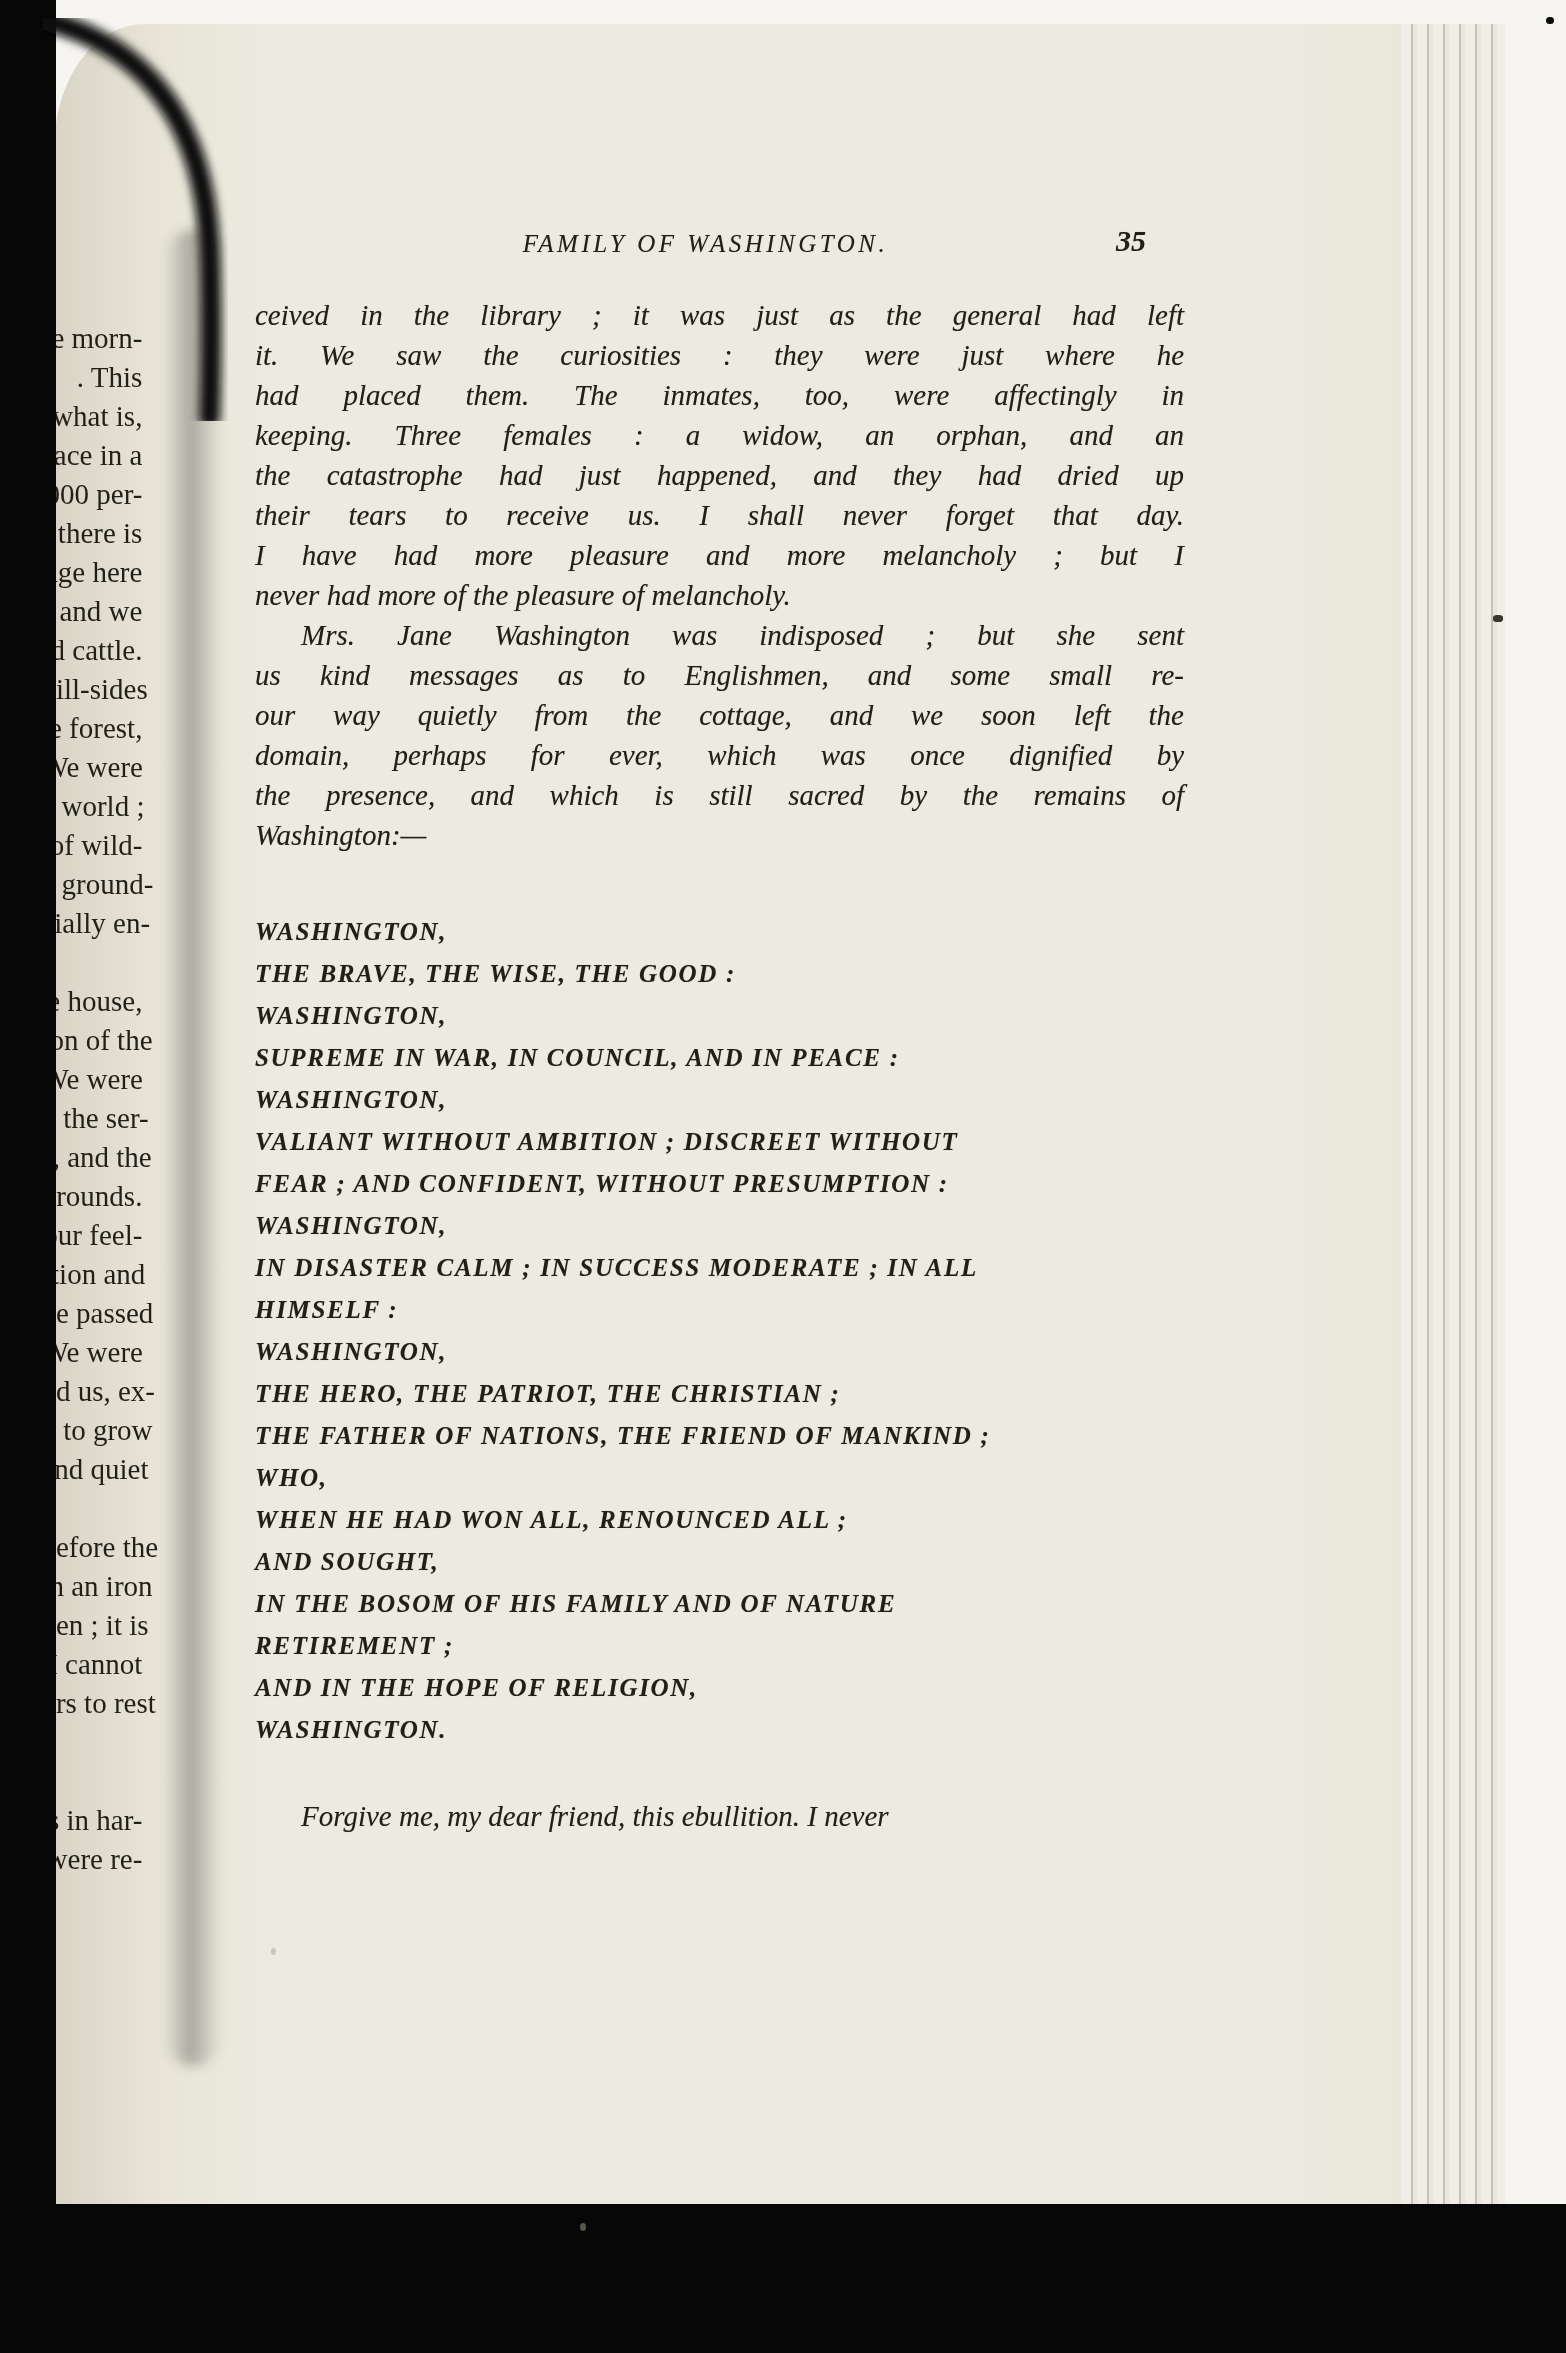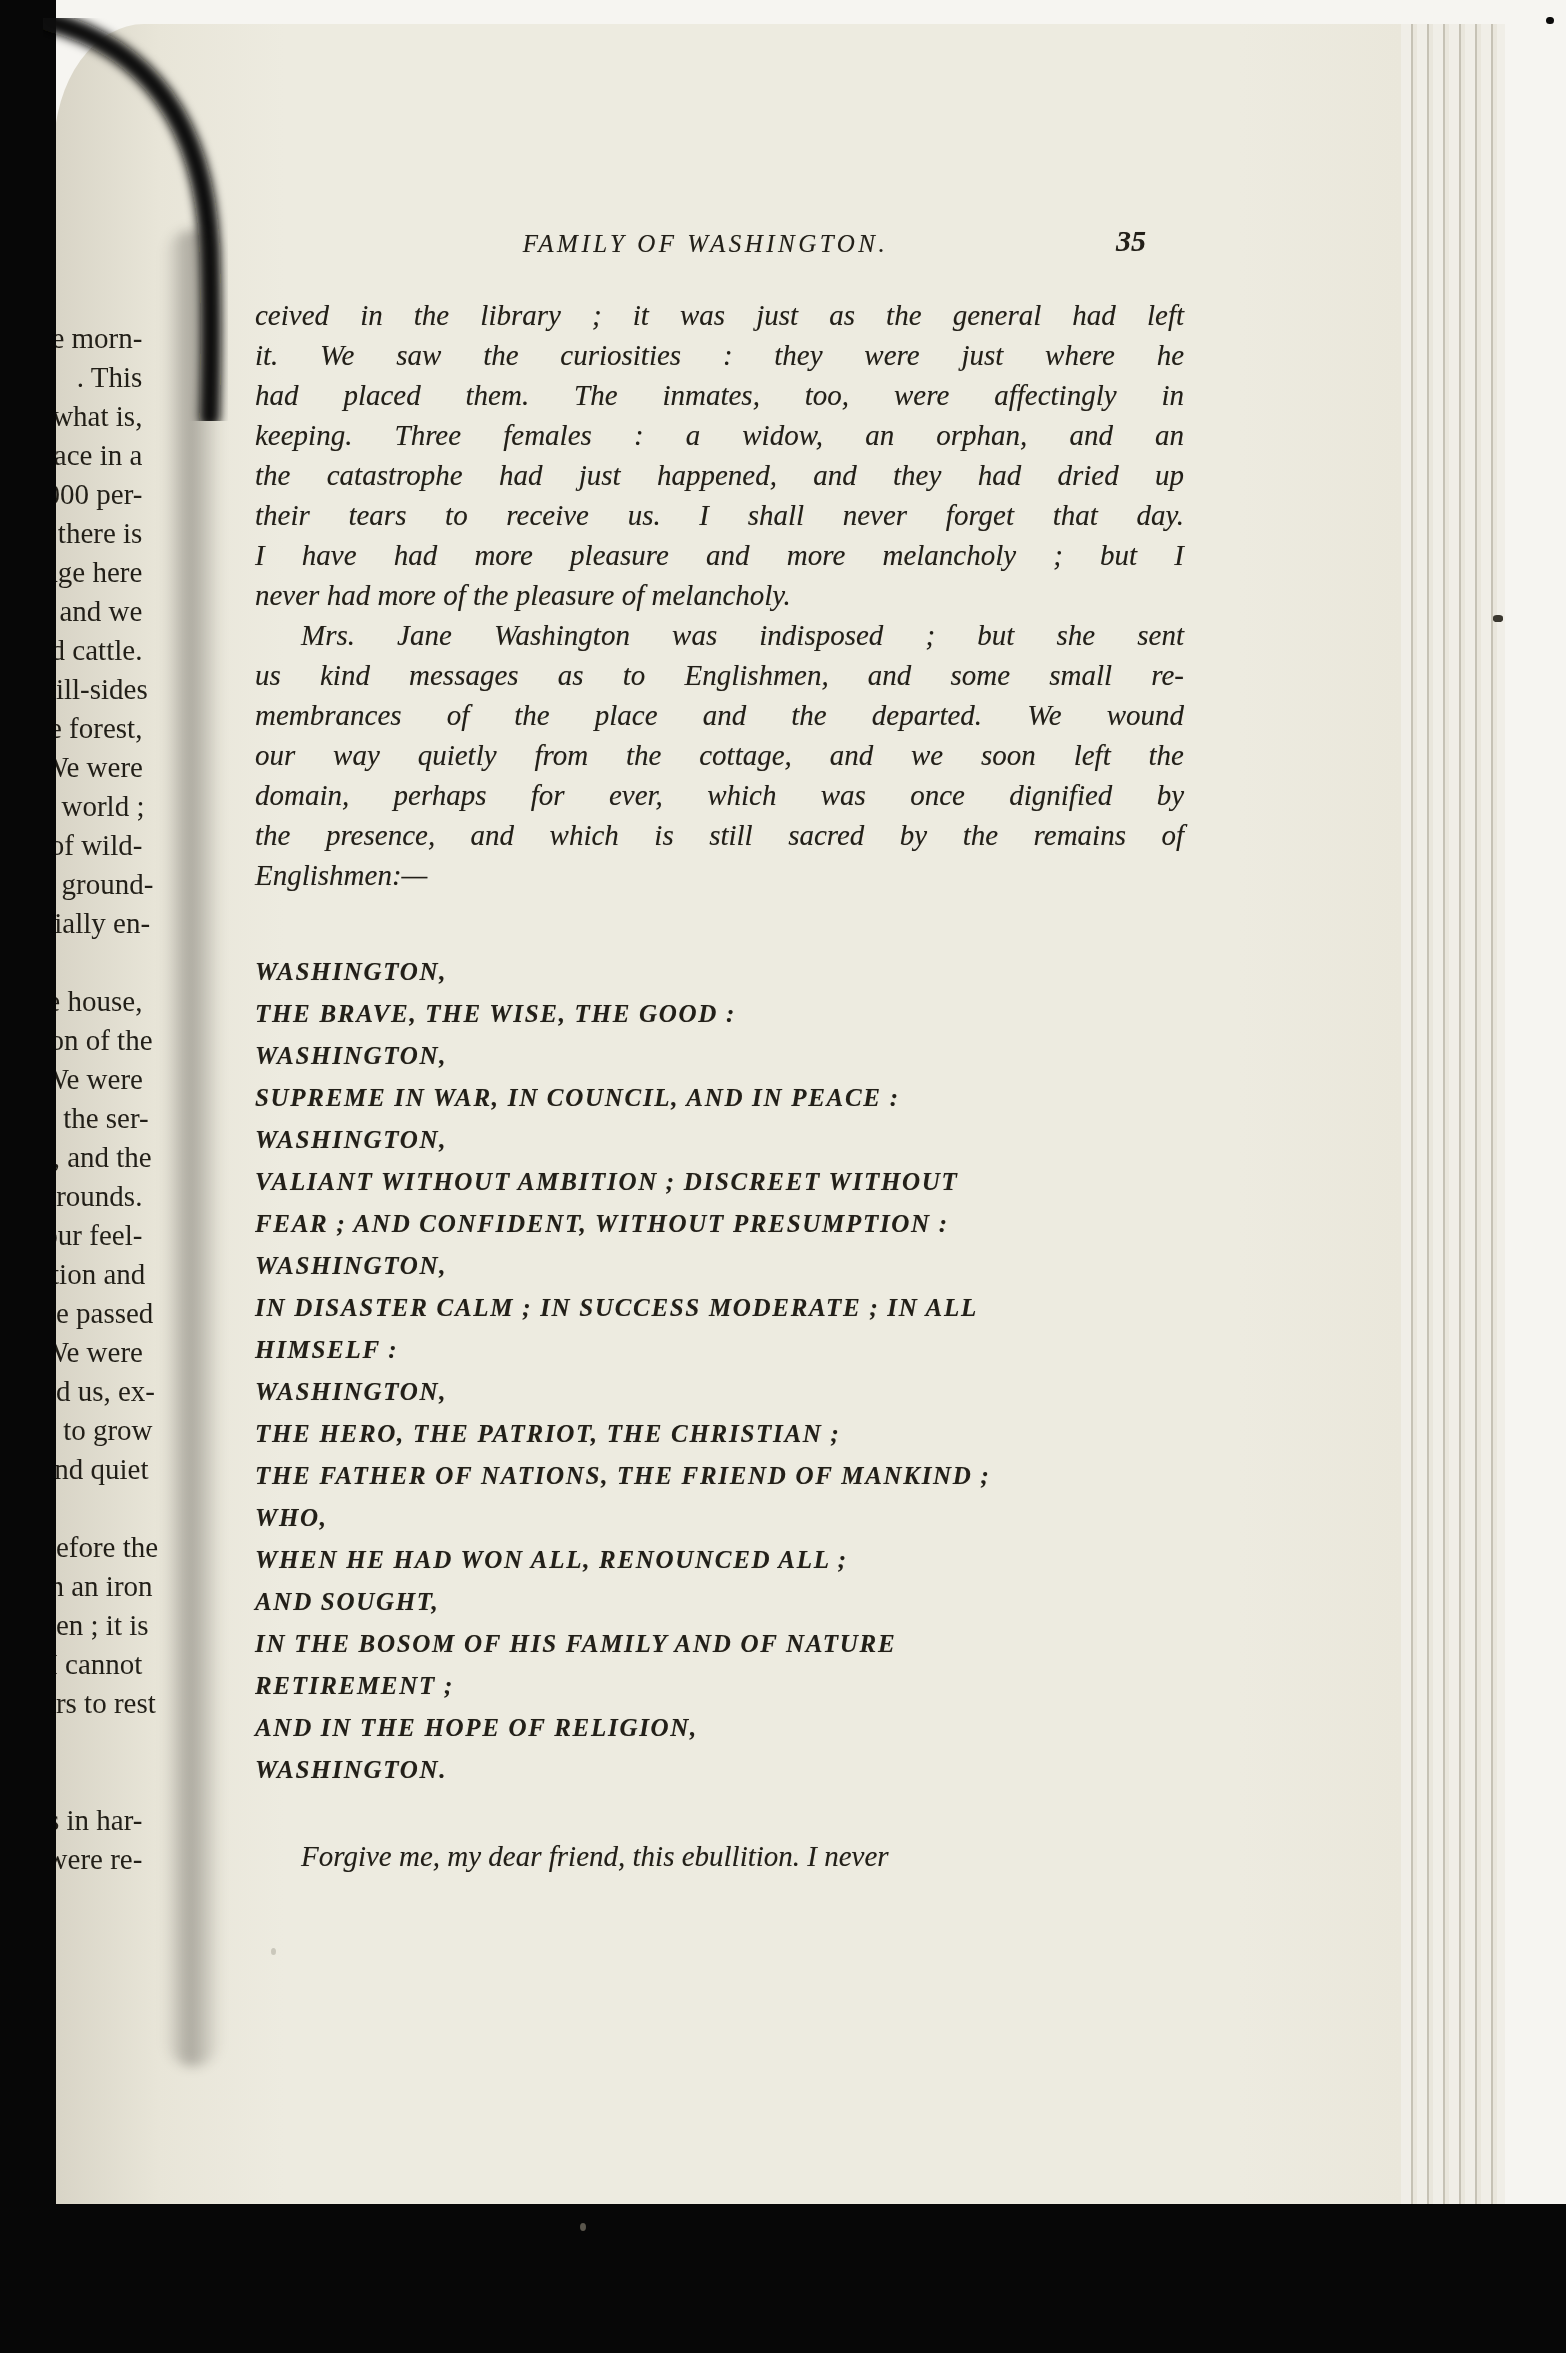--- a/index.html
+++ b/index.html
@@ -115,25 +115,24 @@
         <div class="bline">keeping.  Three females : a widow, an orphan, and an</div>
         <div class="bline">the catastrophe had just happened, and they had dried up</div>
         <div class="bline">their tears to receive us.  I shall never forget that day.</div>
         <div class="bline">I have had more pleasure and more melancholy ; but I</div>
         <div class="bline">never had more of the pleasure of melancholy.</div>
       </div>
 
     <div class="par indent">
         <div class="bline">Mrs. Jane Washington was indisposed ; but she sent</div>
         <div class="bline">us kind messages as to Englishmen, and some small re-</div>
-        <div class="bline">membrances of the place and the departed.  We wound</div>
         <div class="bline">our way quietly from the cottage, and we soon left the</div>
         <div class="bline">domain, perhaps for ever, which was once dignified by</div>
         <div class="bline">the presence, and which is still sacred by the remains of</div>
-        <div class="bline">Englishmen:—</div>
+        <div class="bline">Washington:—</div>
       </div>
 
     <div class="epitaph">
         <div class="ep-line">WASHINGTON,</div>
         <div class="ep-line">THE BRAVE, THE WISE, THE GOOD :</div>
         <div class="ep-line">WASHINGTON,</div>
         <div class="ep-line">SUPREME IN WAR, IN COUNCIL, AND IN PEACE :</div>
         <div class="ep-line">WASHINGTON,</div>
         <div class="ep-line">VALIANT WITHOUT AMBITION ; DISCREET WITHOUT</div>
         <div class="ep-line">FEAR ; AND CONFIDENT, WITHOUT PRESUMPTION :</div>

